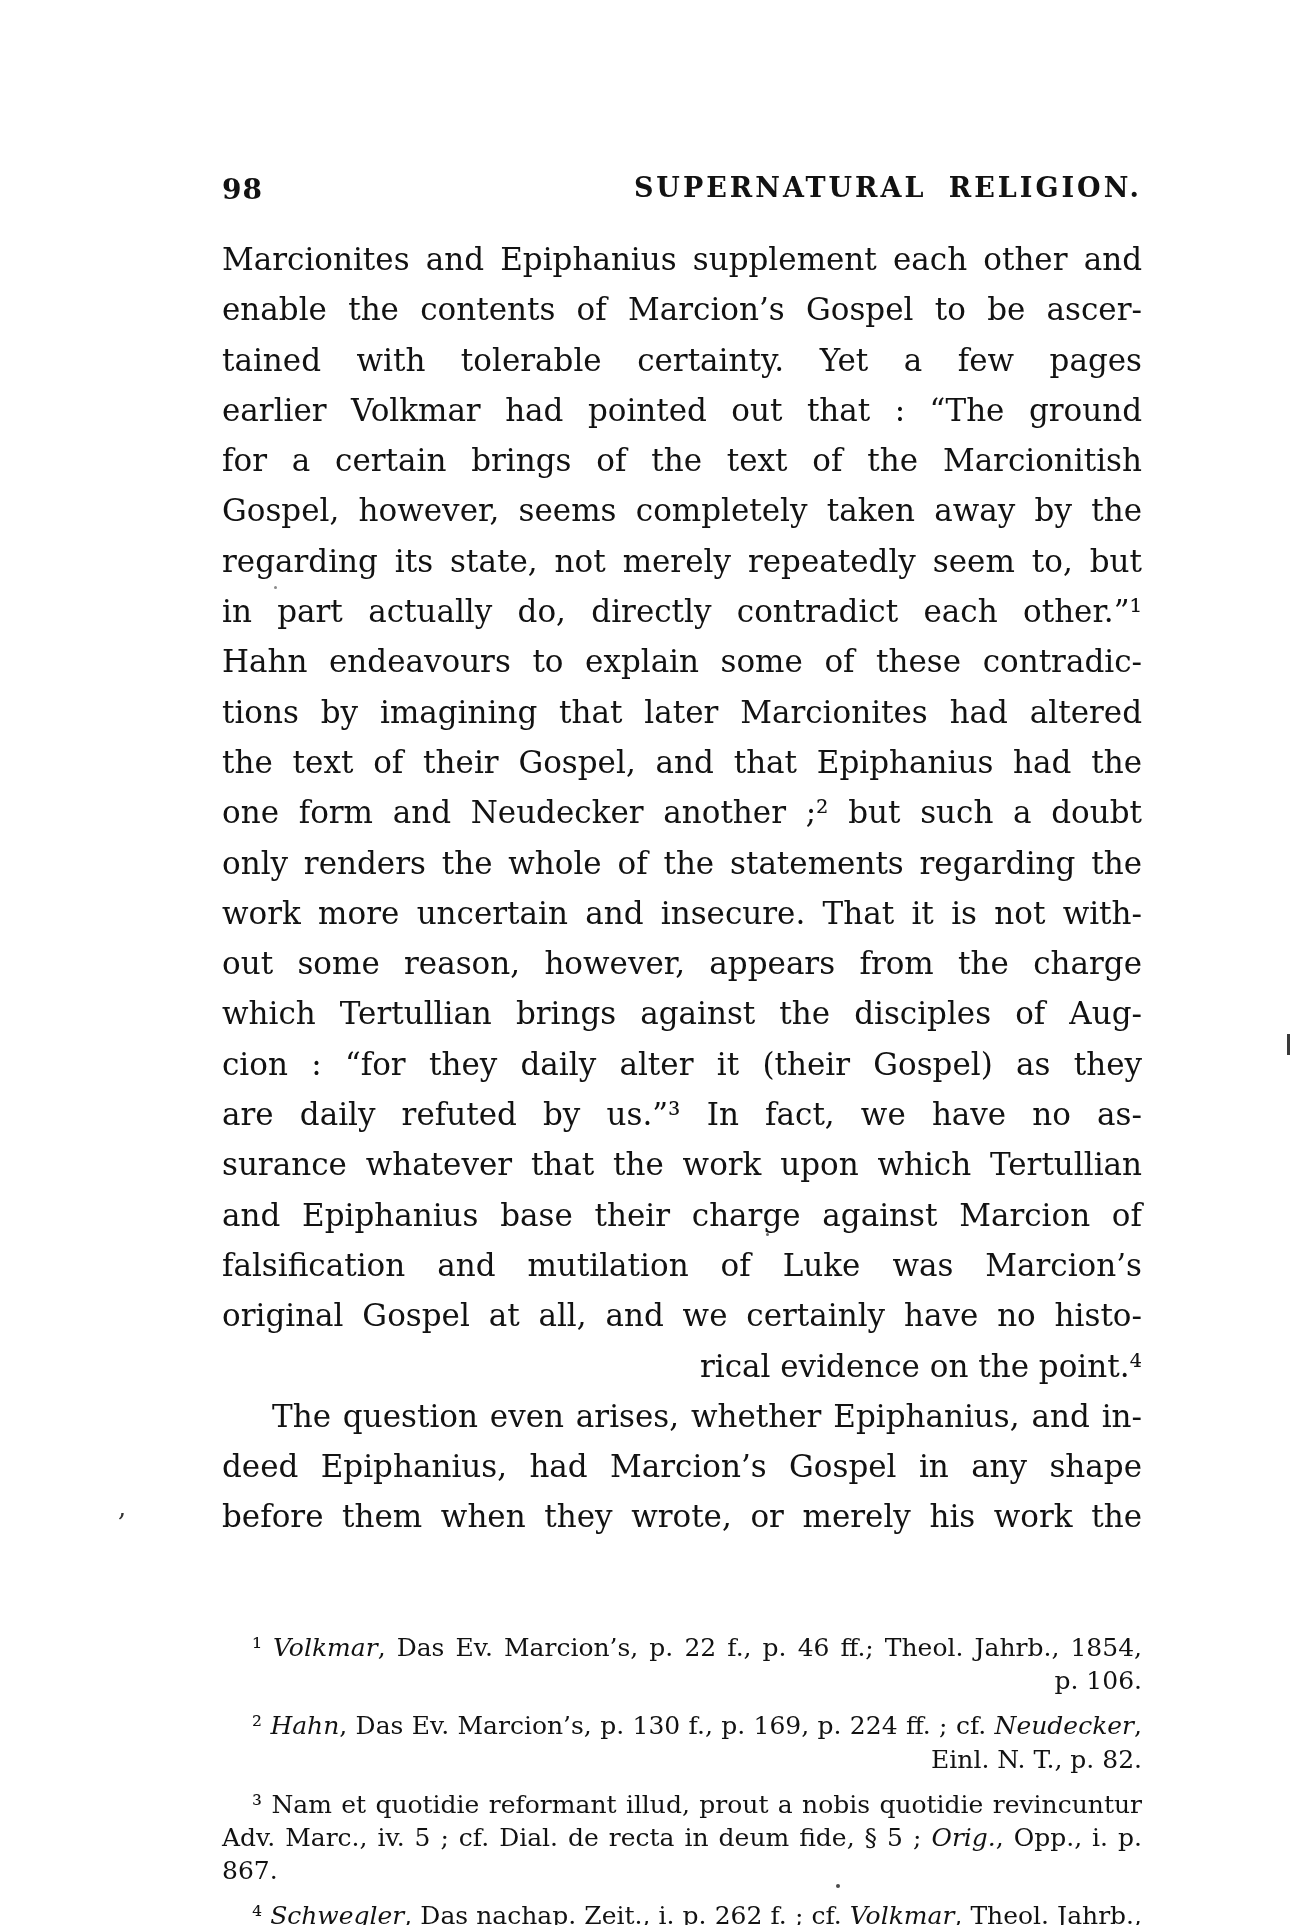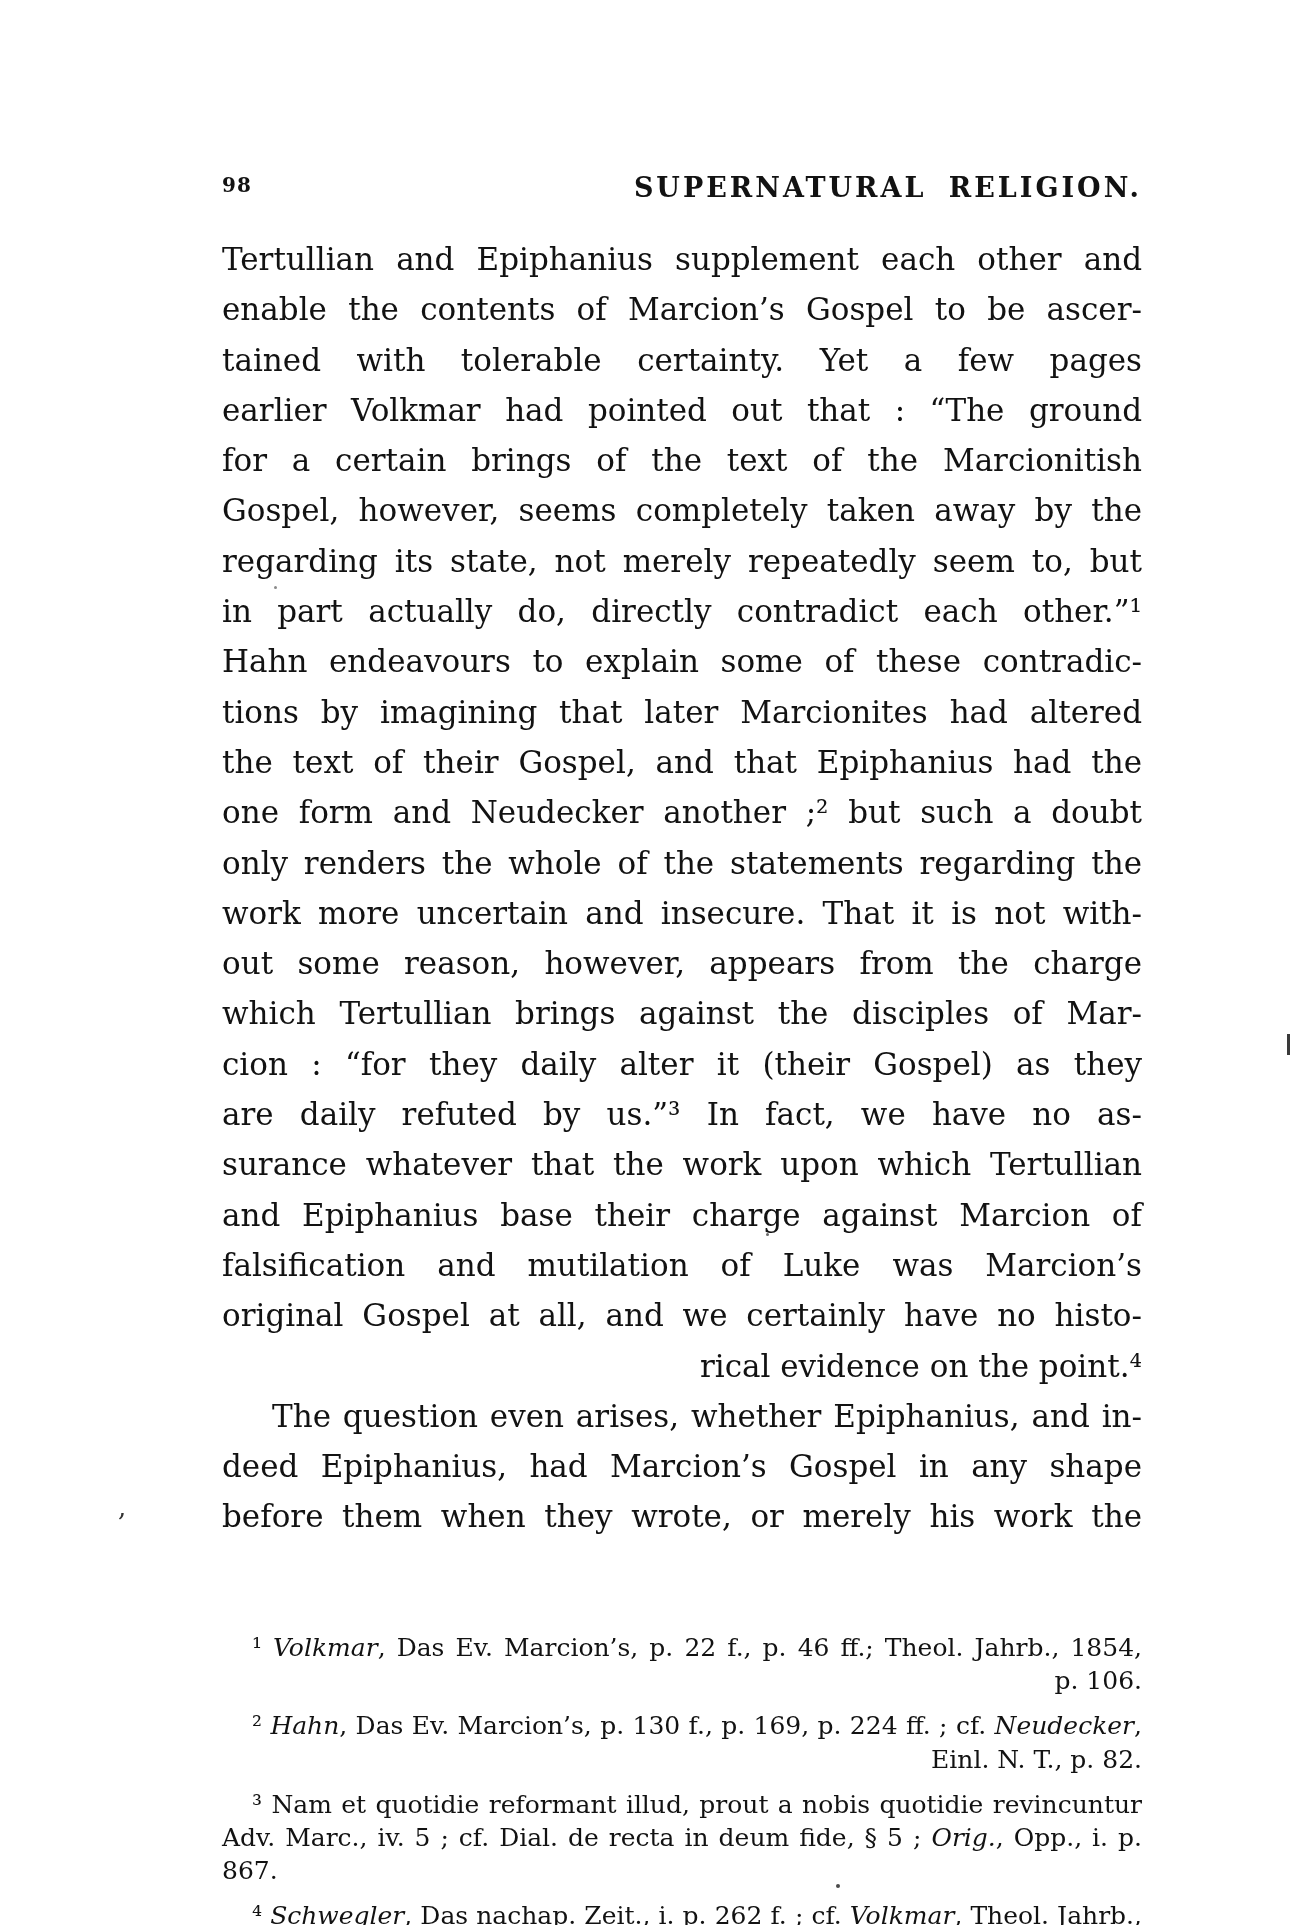--- a/index.html
+++ b/index.html
@@ -2,21 +2,21 @@
 <html><head>
 <meta charset="utf-8">
 <style>
   html,body{margin:0;padding:0;background:#e8e8e8;}
   .page{
     position:relative;width:1292px;height:1925px;background:#ffffff;
     color:#121212;font-family:"DejaVu Serif","Liberation Serif",serif;
     overflow:hidden;margin:0 auto;
   }
   .runhead{position:absolute;left:222px;top:172px;width:920px;height:36px;}
-  .pageno{position:absolute;left:0;top:1px;font-size:20px;font-weight:bold;letter-spacing:1px;}
+  .pageno{position:absolute;left:0;top:1px;font-size:28px;font-weight:bold;letter-spacing:1px;}
   .title{width:100%;text-align:right;font-size:27px;font-weight:bold;letter-spacing:3px;word-spacing:10px;}
   .body-block{position:absolute;left:222px;top:234px;width:920px;font-size:31px;line-height:50.3px;}
   .fn-block{position:absolute;left:222px;top:1619px;width:920px;font-size:25px;line-height:33.2px;}
   .line{min-height:1em;}
   .j{text-align:justify;text-align-last:justify;}
   .l{text-align:right;}
   .indent{text-indent:50px;}
   .fn-first{text-indent:30px;margin-top:12px;}
   .it{font-style:italic;}
   .mark{position:absolute;color:#333;}
@@ -30,36 +30,36 @@
 <body>
 
 <div class="page">
 
   <div class="runhead">
     <div class="pageno">98</div>
     <div class="title">SUPERNATURAL RELIGION.</div>
   </div>
 
   <div class="body-block">
-    <div class="line j">Tertullian and Epiphanius supplement each other and</div>
+    <div class="line j">Marcionites and Epiphanius supplement each other and</div>
     <div class="line j">enable the contents of Marcion’s Gospel to be ascer-</div>
     <div class="line j">tained with tolerable certainty.  Yet a few pages</div>
     <div class="line j">earlier Volkmar had pointed out that :  “The ground</div>
     <div class="line j">for a certain brings of the text of the Marcionitish</div>
     <div class="line j">Gospel, however, seems completely taken away by the</div>
     <div class="line j">regarding its state, not merely repeatedly seem to, but</div>
     <div class="line j">in part actually do, directly contradict each other.”¹</div>
     <div class="line j">Hahn endeavours to explain some of these contradic-</div>
     <div class="line j">tions by imagining that later Marcionites had altered</div>
     <div class="line j">the text of their Gospel, and that Epiphanius had the</div>
     <div class="line j">one form and Neudecker another ;² but such a doubt</div>
     <div class="line j">only renders the whole of the statements regarding the</div>
     <div class="line j">work more uncertain and insecure.  That it is not with-</div>
     <div class="line j">out some reason, however, appears from the charge</div>
-    <div class="line j">which Tertullian brings against the disciples of Mar-</div>
+    <div class="line j">which Tertullian brings against the disciples of Aug-</div>
     <div class="line j">cion :  “for they daily alter it (their Gospel) as they</div>
     <div class="line j">are daily refuted by us.”³   In fact, we have no as-</div>
     <div class="line j">surance whatever that the work upon which Tertullian</div>
     <div class="line j">and Epiphanius base their charge against Marcion of</div>
     <div class="line j">falsification and mutilation of Luke was Marcion’s</div>
     <div class="line j">original Gospel at all, and we certainly have no histo-</div>
     <div class="line l">rical evidence on the point.⁴</div>
     <div class="line j indent">The question even arises, whether Epiphanius, and in-</div>
     <div class="line j">deed Epiphanius, had Marcion’s Gospel in any shape</div>
     <div class="line j">before them when they wrote, or merely his work the</div>

